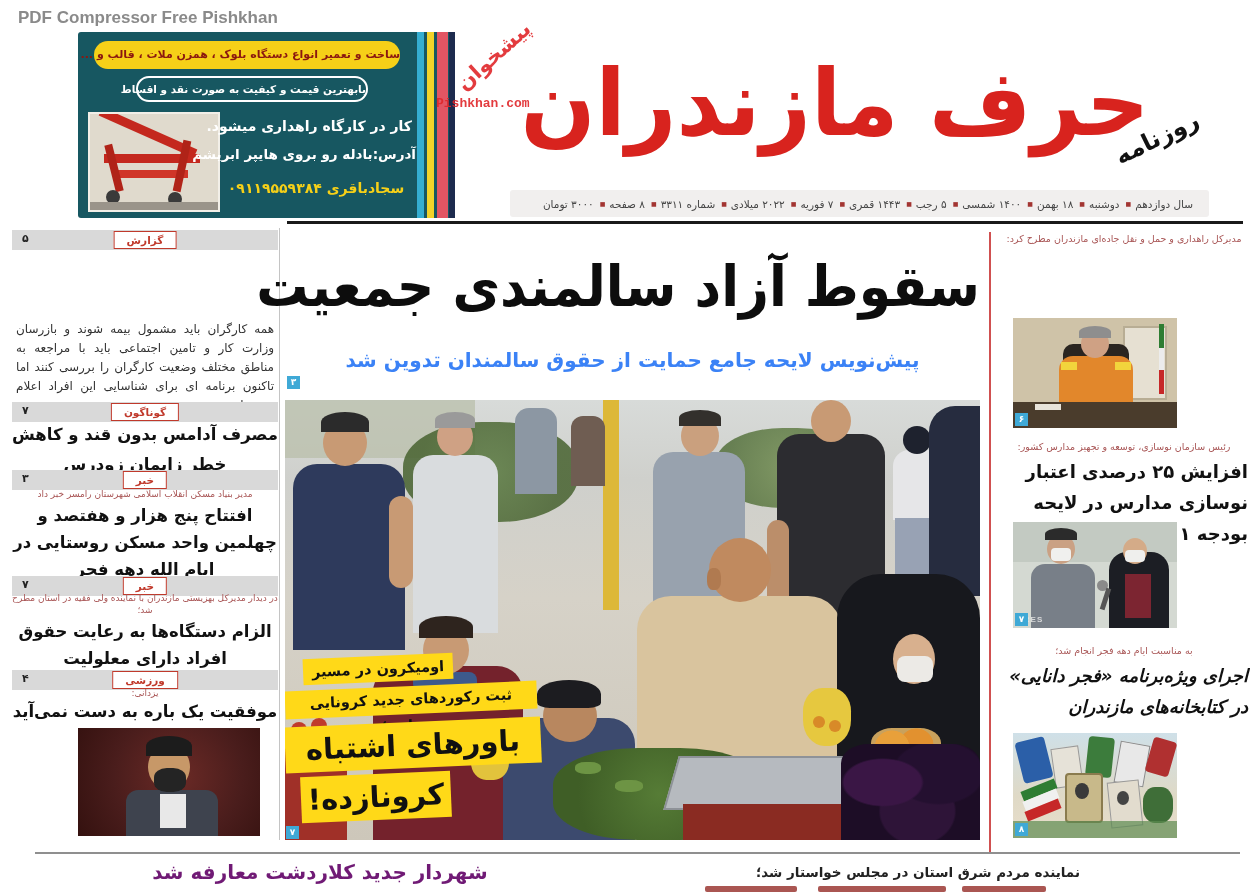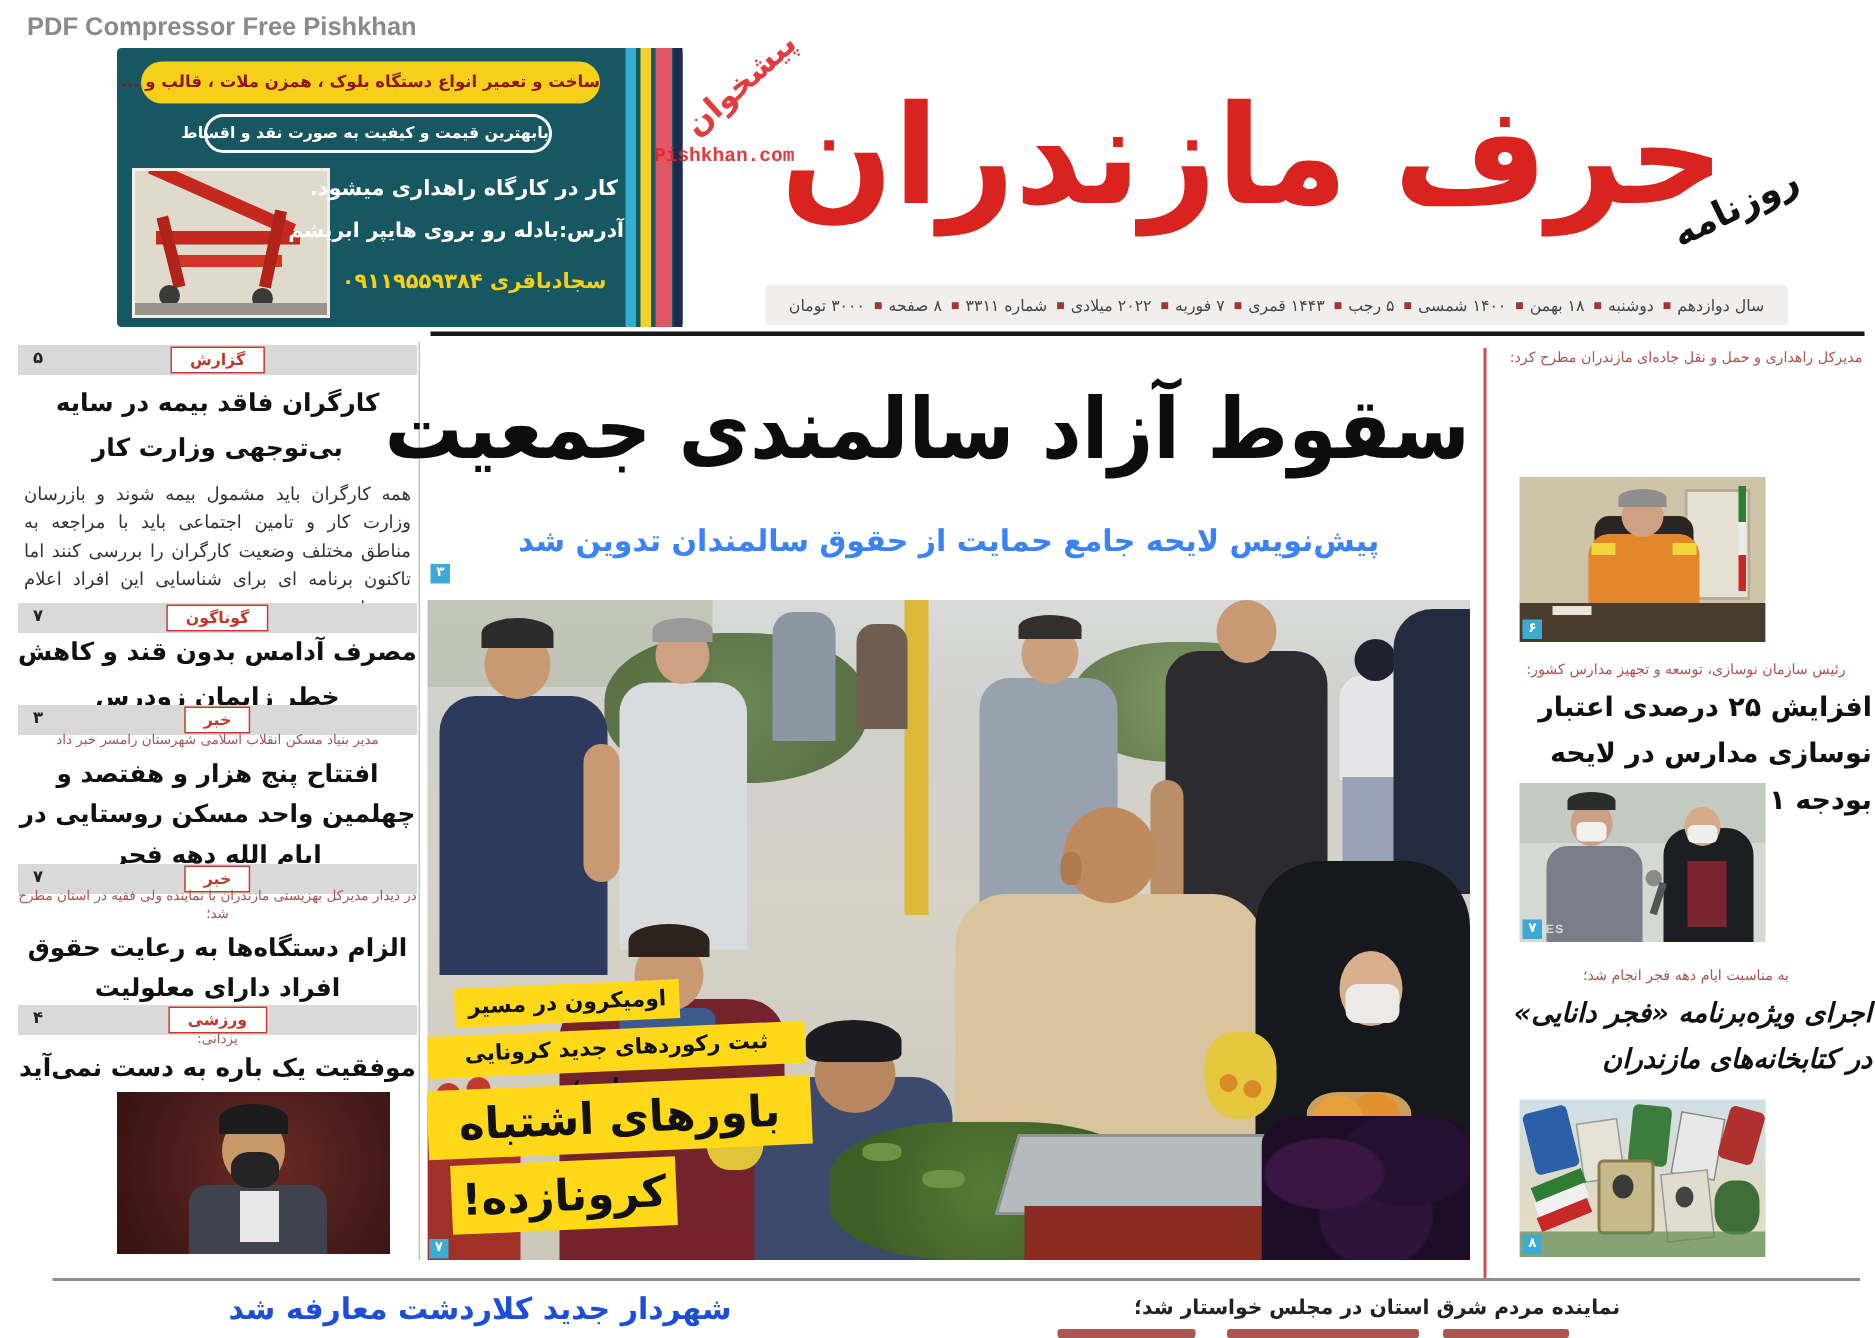--- a/index.html
+++ b/index.html
@@ -30,21 +30,21 @@
   .masthead-title{left:505px;top:28px;width:660px;height:152px;line-height:152px;
                   text-align:center;color:#d8231e;font-weight:bold;font-size:88px;
                   white-space:nowrap;transform:scaleY(1.04);}
   .rouzname{left:1112px;top:124px;font-size:24px;font-weight:bold;color:#111;
             transform:rotate(-26deg);}
   .wm-fa{left:448px;top:44px;color:#e0262a;font-size:21px;font-weight:bold;
          transform:rotate(-42deg);opacity:.9;}
   .wm-en{left:436px;top:96px;color:#e0262a;font-size:13px;font-weight:bold;
          font-family:Liberation Mono, monospace;opacity:.9;}
   .dateline{left:510px;top:190px;width:682px;height:27px;background:#f1efee;border-radius:3px;
-            text-align:center;line-height:27px;font-size:10.5px;color:#454545;white-space:nowrap;}
+            text-align:center;line-height:27px;font-size:10.5px;color:#454545;white-space:nowrap;padding-left:17px;}
   .dateline span{padding:0 1px;}
   .dateline span:not(:last-child)::after{content:"■";color:#a33532;font-size:6px;
             vertical-align:2px;margin:0 4px;}
   .black-rule{left:287px;top:221px;width:956px;height:3px;background:#191919;}
 
   
   .vline-gray{left:279px;top:228px;width:1px;height:612px;background:#c4c4c4;}
   .vline-red{left:989px;top:232px;width:2px;height:620px;background:#d05050;}
   .hline-bottom{left:35px;top:852px;width:1205px;height:2px;background:#8f8f8f;}
 
@@ -79,21 +79,21 @@
 
   .ph{position:absolute;overflow:hidden;}
   .el{position:absolute;}
 
   .ov{position:absolute;background:#ffd918;color:#111;font-weight:bold;text-align:center;
       transform:rotate(-2.5deg);}
   .ov-small{font-size:14.5px;line-height:26px;}
   .ov-big{font-size:29px;line-height:46px;letter-spacing:-1px;}
 
   .bottom-left-hl{left:130px;top:860px;width:380px;text-align:center;font-size:20px;
-                  font-weight:bold;color:#1d4ed8;white-space:nowrap;}
+                  font-weight:bold;color:#701a75;white-space:nowrap;}
   .bottom-right-kick{left:760px;top:864px;width:320px;text-align:center;font-size:13.5px;
                   font-weight:bold;color:#222;white-space:nowrap;}
   .frag{position:absolute;top:886px;height:6px;background:#8e1d18;border-radius:2px;opacity:.75;}
 
   .dres{position:absolute;left:4px;bottom:4px;color:#e8e8e8;font-size:8px;font-weight:bold;
         font-family:"Liberation Sans",sans-serif;opacity:.85;letter-spacing:1px;}
 </style>
 </head>
 <body>
 
@@ -135,21 +135,20 @@
 
   <div class="abs vline-gray"></div>
   <div class="abs vline-red"></div>
 
   <div class="abs lc fa">
 
     <div class="sec-bar" style="top:0;">
       <span class="sec-page">۵</span>
       <span class="sec-box">گزارش</span>
     </div>
-    <div class="hl" style="top:24px;font-size:16.5px;line-height:30px;">کارگران فاقد بیمه در سایه بی‌توجهی وزارت کار</div>
     <div class="body" style="top:90px;">همه کارگران باید مشمول بیمه شوند و بازرسان وزارت کار و تامین اجتماعی باید با مراجعه به مناطق مختلف وضعیت کارگران را بررسی کنند اما تاکنون برنامه ای برای شناسایی این افراد اعلام نشده است.</div>
 
     <div class="sec-bar" style="top:172px;">
       <span class="sec-page">۷</span>
       <span class="sec-box">گوناگون</span>
     </div>
     <div class="hl" style="top:190px;font-size:16.5px;line-height:30px;">مصرف آدامس بدون قند و کاهش خطر زایمان زودرس</div>
 
     <div class="sec-bar" style="top:240px;">
       <span class="sec-page">۳</span>

